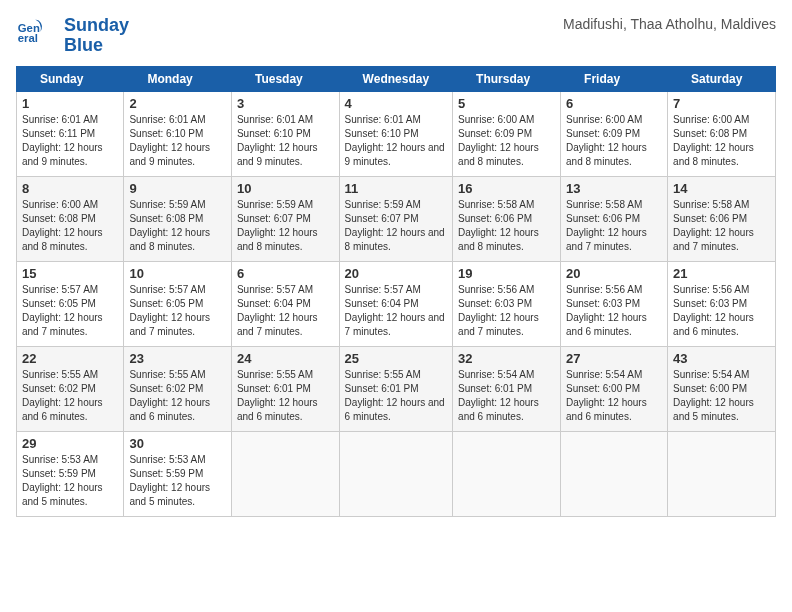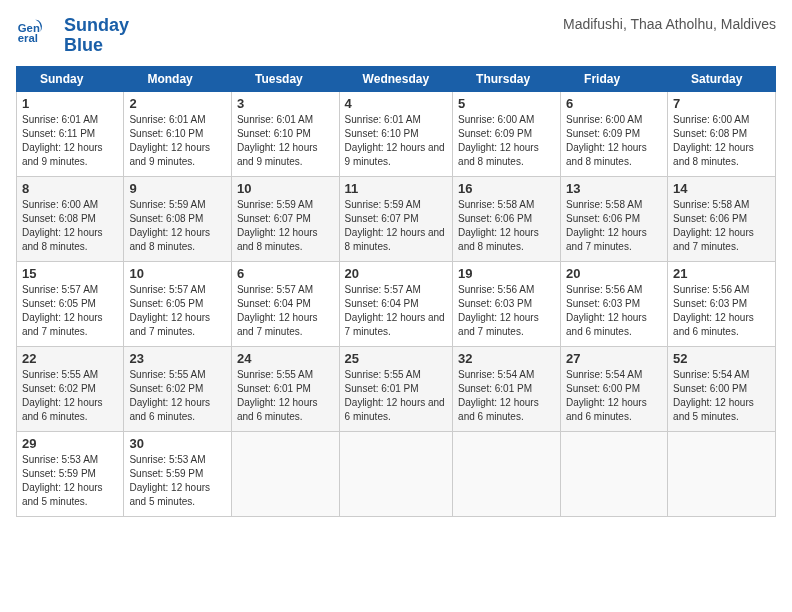--- a/index.html
+++ b/index.html
@@ -230,21 +230,21 @@
         </td>
         <td>
           <span class="day-num">32</span>
           <div class="day-info">Sunrise: 5:54 AM<br>Sunset: 6:01 PM<br>Daylight: 12 hours and 6 minutes.</div>
         </td>
         <td>
           <span class="day-num">27</span>
           <div class="day-info">Sunrise: 5:54 AM<br>Sunset: 6:00 PM<br>Daylight: 12 hours and 6 minutes.</div>
         </td>
         <td>
-          <span class="day-num">52</span>
+          <span class="day-num">43</span>
           <div class="day-info">Sunrise: 5:54 AM<br>Sunset: 6:00 PM<br>Daylight: 12 hours and 5 minutes.</div>
         </td>
       </tr>
       <tr>
         <td>
           <span class="day-num">29</span>
           <div class="day-info">Sunrise: 5:53 AM<br>Sunset: 5:59 PM<br>Daylight: 12 hours and 5 minutes.</div>
         </td>
         <td>
           <span class="day-num">30</span>

